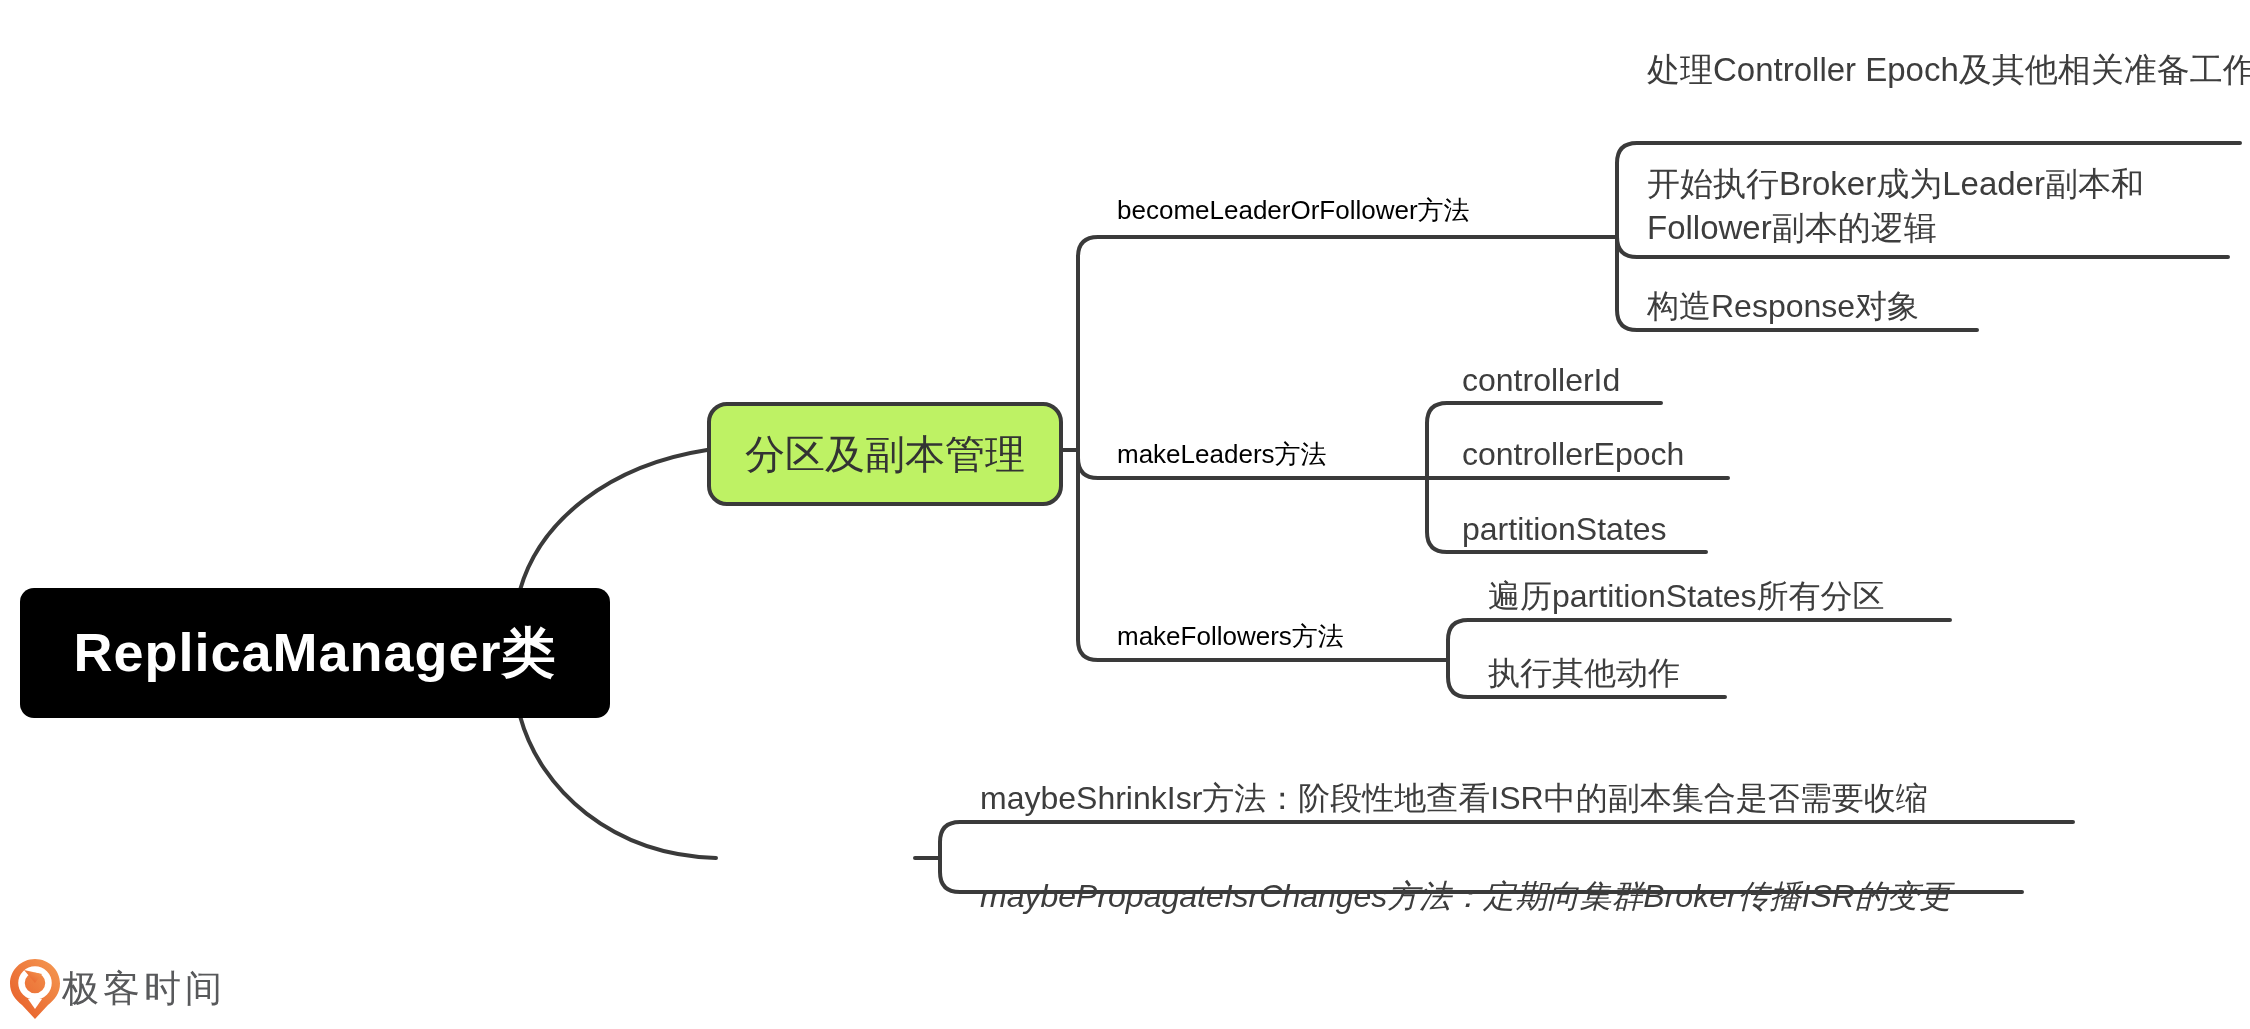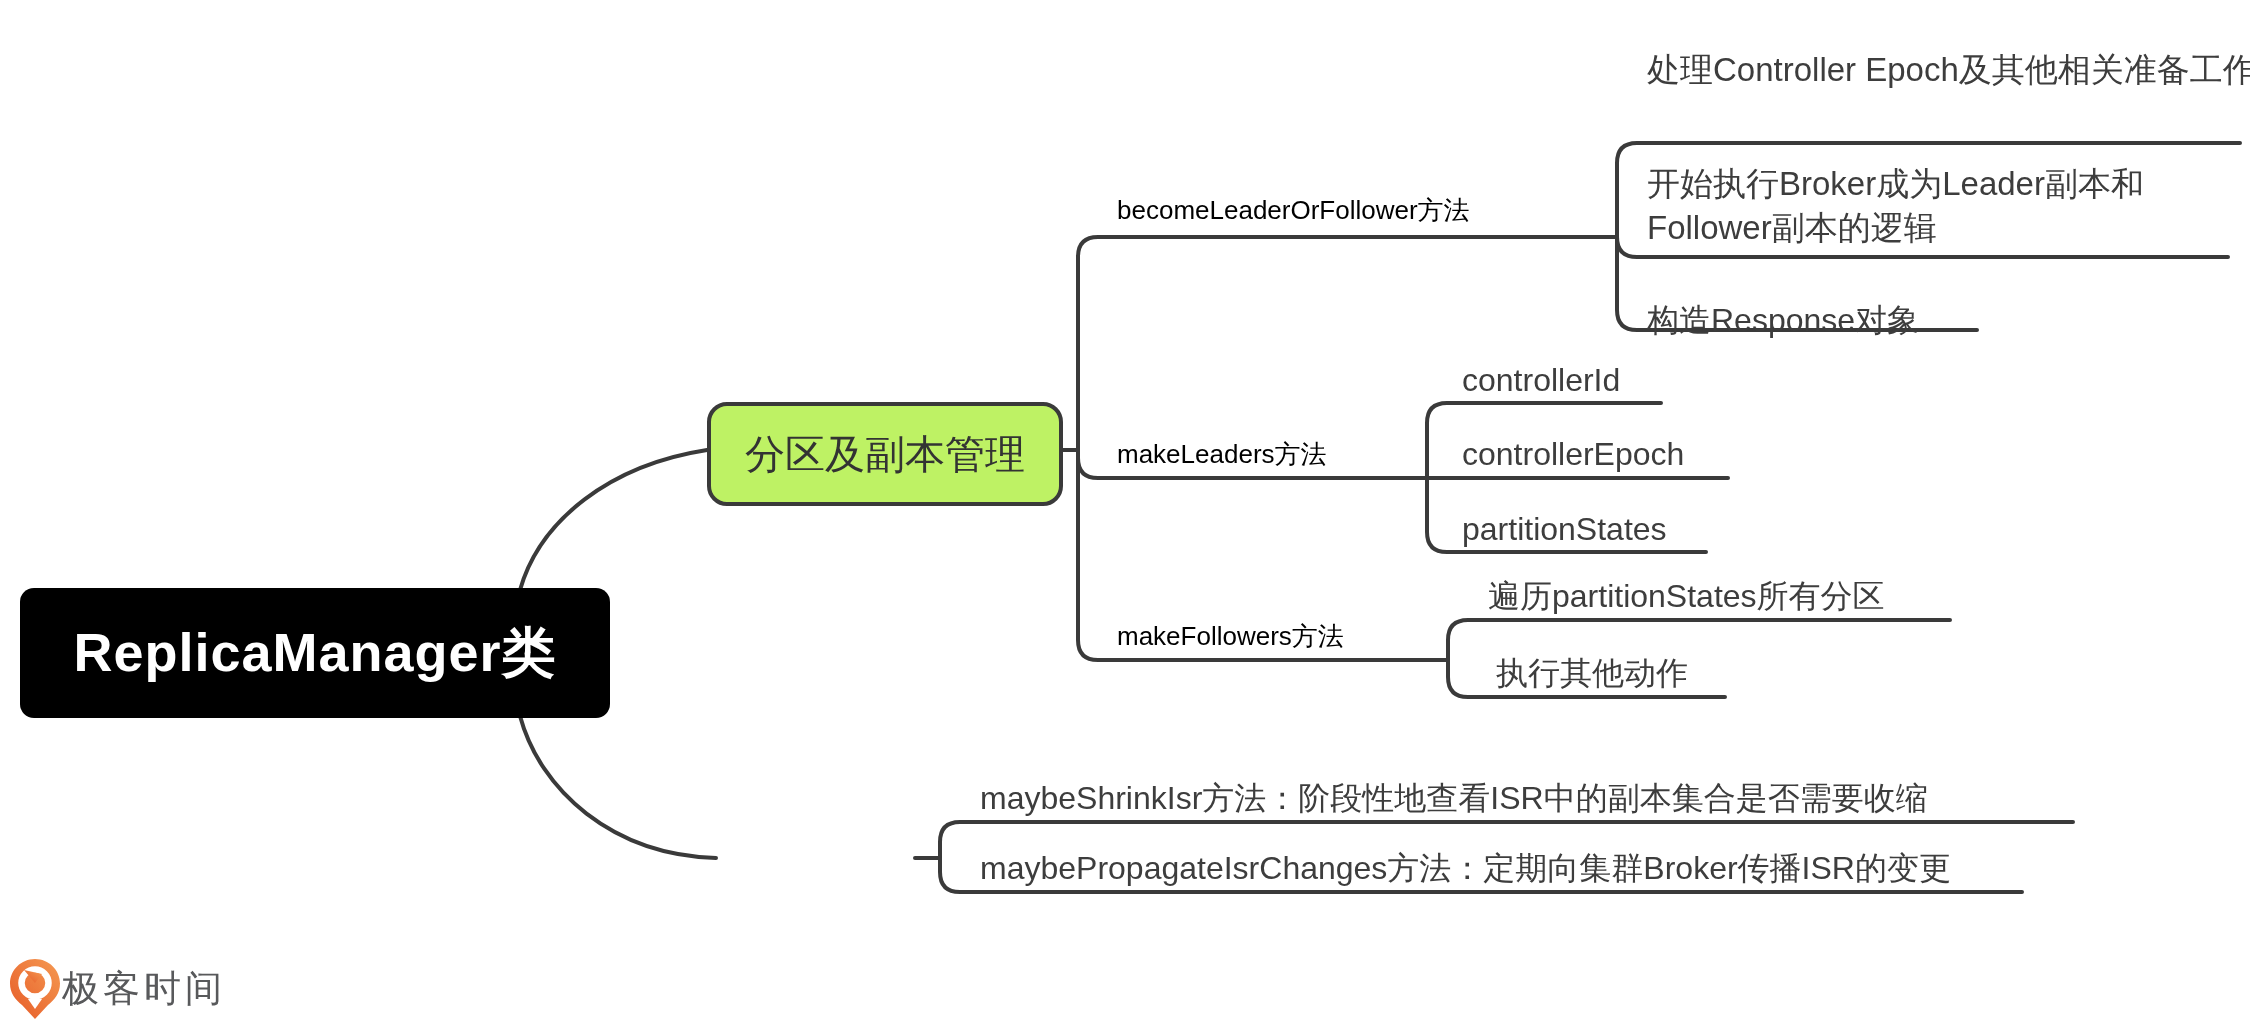--- a/index.html
+++ b/index.html
@@ -62,31 +62,31 @@
   <div class="node root-box">ReplicaManager类</div>
 
   <div class="node branch-box branch-1">分区及副本管理</div>
 
   <div class="node leaf-lg" style="left:1117px;top:190px;">becomeLeaderOrFollower方法</div>
   <div class="node leaf-lg" style="left:1117px;top:434px;">makeLeaders方法</div>
   <div class="node leaf-lg" style="left:1117px;top:616px;">makeFollowers方法</div>
 
   <div class="node leaf wrap" style="left:1647px;top:48px;width:610px;">处理Controller Epoch及其他相关准备工作</div>
   <div class="node leaf wrap" style="left:1647px;top:162px;width:585px;">开始执行Broker成为Leader副本和Follower副本的逻辑</div>
-  <div class="node leaf" style="left:1647px;top:300px;">构造Response对象</div>
+  <div class="node leaf" style="left:1647px;top:286px;">构造Response对象</div>
 
   <div class="node leaf" style="left:1462px;top:360px;">controllerId</div>
   <div class="node leaf" style="left:1462px;top:434px;">controllerEpoch</div>
   <div class="node leaf" style="left:1462px;top:509px;">partitionStates</div>
 
   <div class="node leaf" style="left:1488px;top:576px;">遍历partitionStates所有分区</div>
-  <div class="node leaf" style="left:1488px;top:653px;margin-left:8px;">执行其他动作</div>
+  <div class="node leaf" style="left:1488px;top:653px;">执行其他动作</div>
 
   <div class="node leaf" style="left:980px;top:778px;">maybeShrinkIsr方法：阶段性地查看ISR中的副本集合是否需要收缩</div>
-  <div class="node leaf" style="left:980px;top:848px;">maybePropagateIsrChanges方法：定期向集群Broker传播ISR的变更</div>
+  <div class="node leaf" style="left:980px;top:876px;font-style:italic;">maybePropagateIsrChanges方法：定期向集群Broker传播ISR的变更</div>
 
   <div class="logo">
     <svg width="54" height="64" viewBox="0 0 54 64">
       <defs>
         <linearGradient id="gk" x1="1" y1="0" x2="0" y2="1">
           <stop offset="0" stop-color="#f59a52"></stop>
           <stop offset="1" stop-color="#e65a27"></stop>
         </linearGradient>
       </defs>
       <path d="M27 2 C13.2 2 2 13 2 26.5 C2 36 7.5 43 14 48 L27 62 L40 48 C46.5 43 52 36 52 26.5 C52 13 40.8 2 27 2 Z" fill="url(#gk)"></path>

